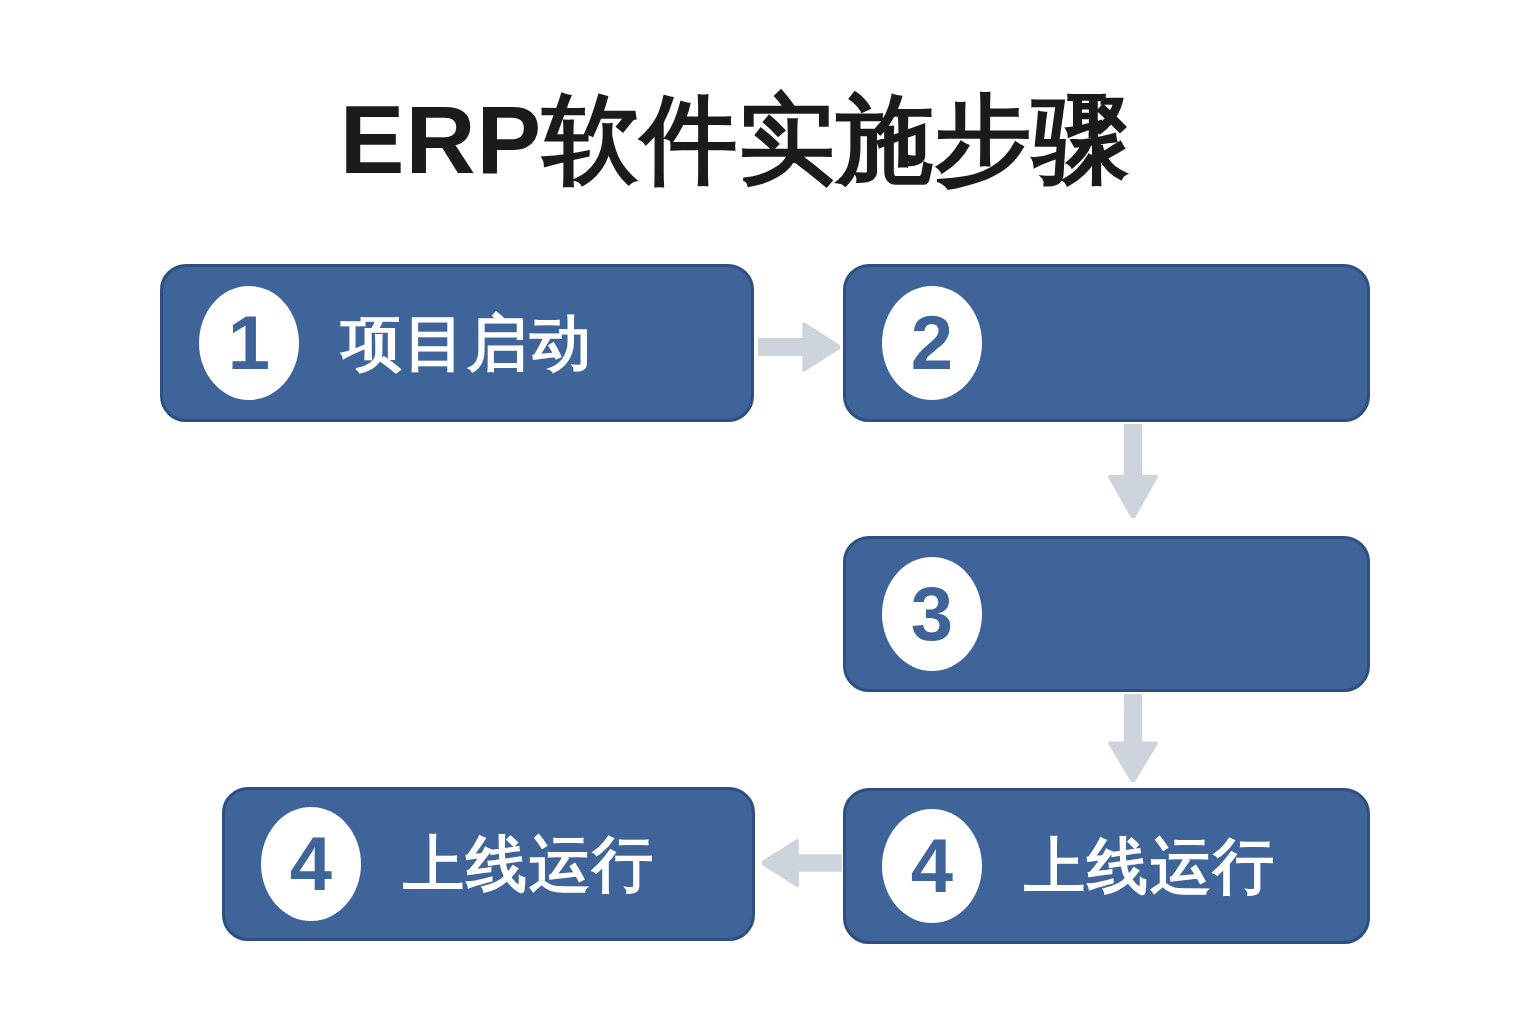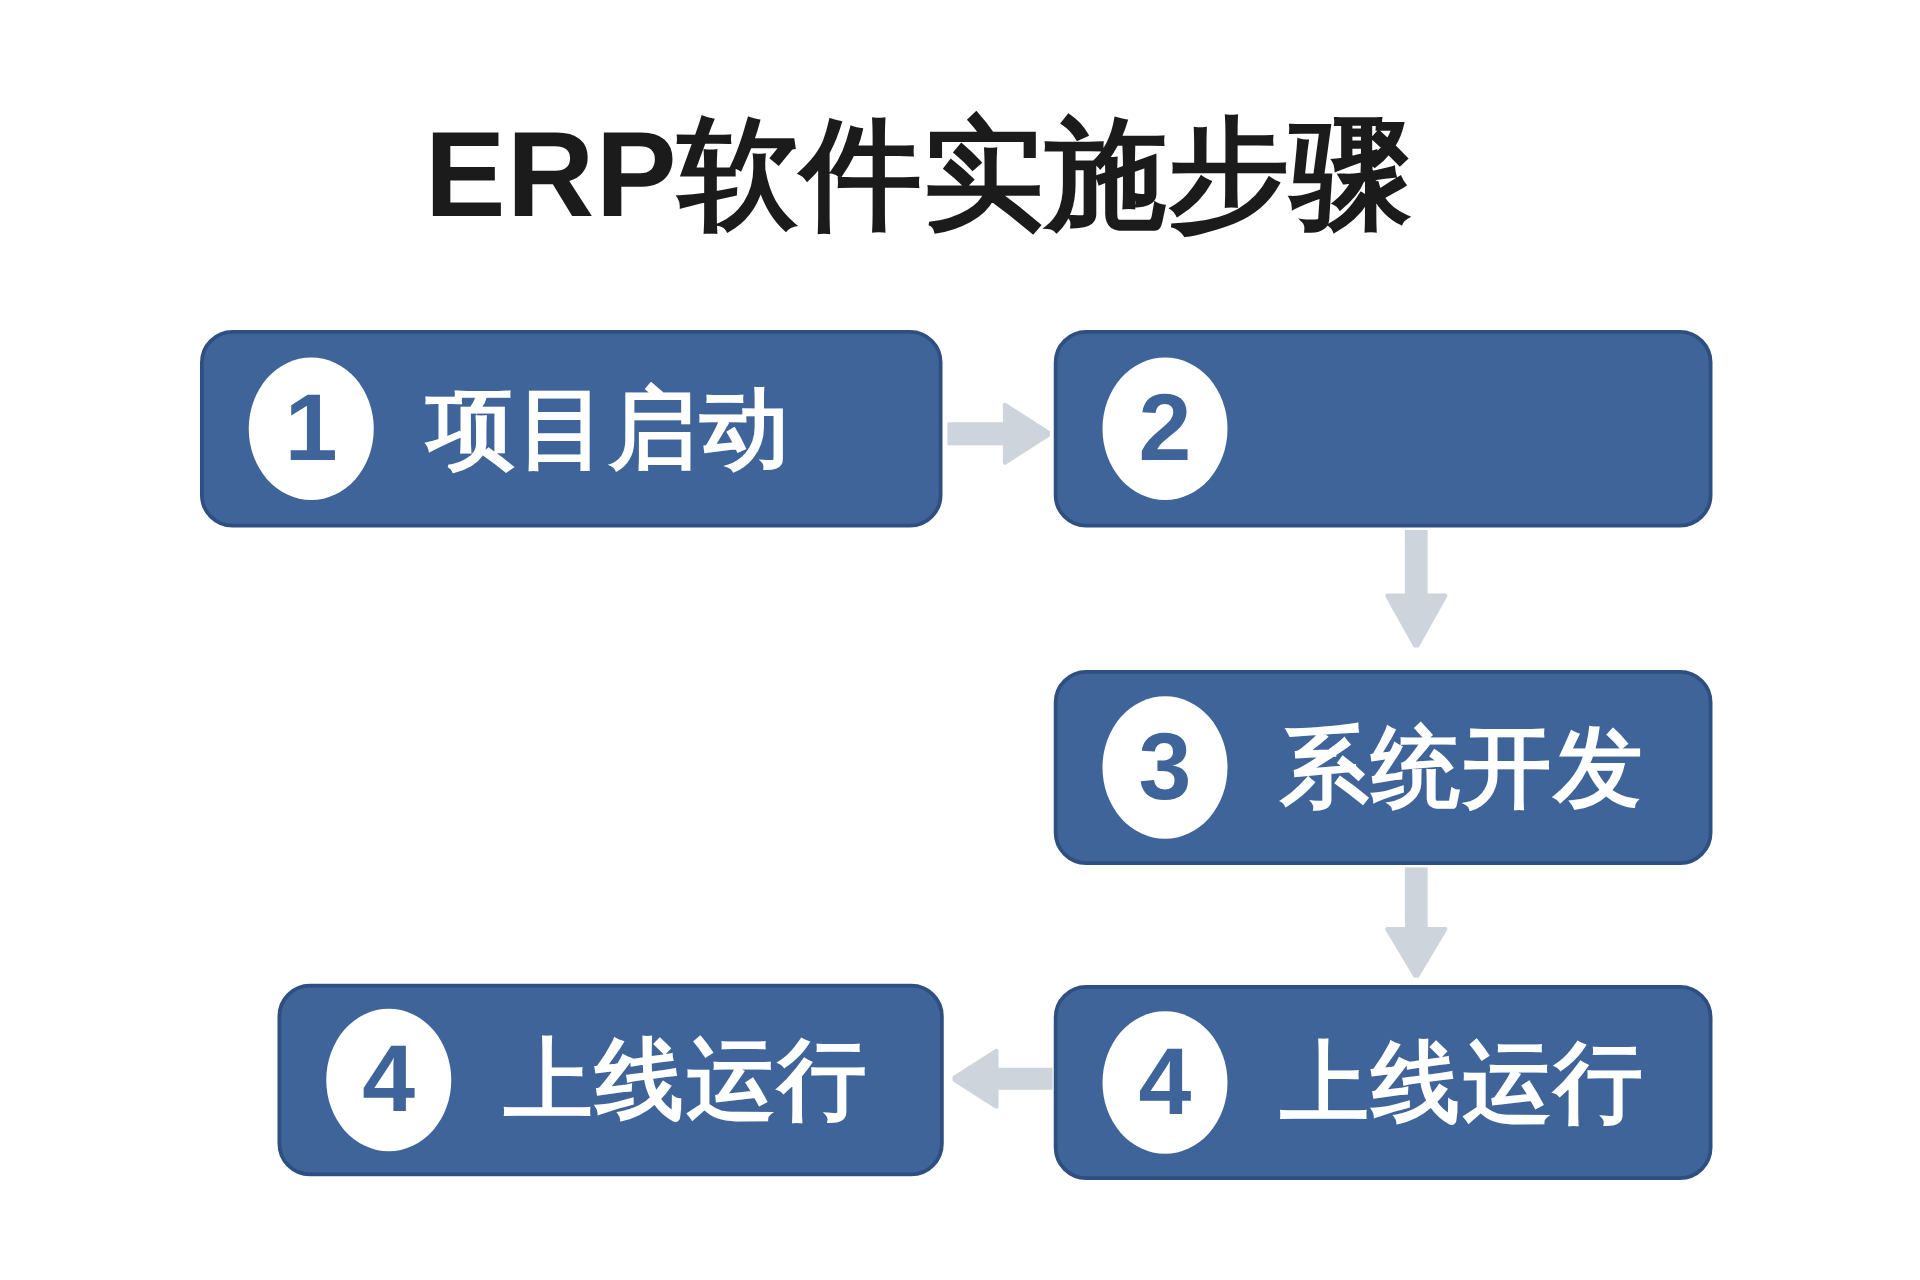--- a/index.html
+++ b/index.html
@@ -56,21 +56,21 @@
     flex:0 0 auto;
   }
   .step-number{
     font-size:76px;
     font-weight:800;
     color:var(--number-color);
     line-height:1;
   }
   .step-label{
     margin-left:42px;
-    font-size:71px;
+    font-size:61px;
     font-weight:800;
     color:var(--label-color);
     letter-spacing:2px;
     white-space:nowrap;
     line-height:1;
   }
   .arrow{position:absolute;}
   .arrow svg{display:block;width:100%;height:100%;}
 
   
@@ -114,21 +114,20 @@
   <div class="arrow arrow-d1">
     <svg viewBox="0 0 70 100" preserveAspectRatio="none" aria-hidden="true">
       <path d="M26 0 V56 H7 L35 100 L63 56 H44 V0 Z" fill="var(--arrow)" stroke="var(--arrow)" stroke-width="4" stroke-linejoin="round"></path>
     </svg>
   </div>
 
   <div class="step b3">
     <div class="step-circle">
       <span class="step-number">3</span>
     </div>
-    <span class="step-label">系统开发</span>
   </div>
 
   <div class="arrow arrow-d2">
     <svg viewBox="0 0 70 100" preserveAspectRatio="none" aria-hidden="true">
       <path d="M26 0 V56 H7 L35 100 L63 56 H44 V0 Z" fill="var(--arrow)" stroke="var(--arrow)" stroke-width="4" stroke-linejoin="round"></path>
     </svg>
   </div>
 
   <div class="step b4r">
     <div class="step-circle">

